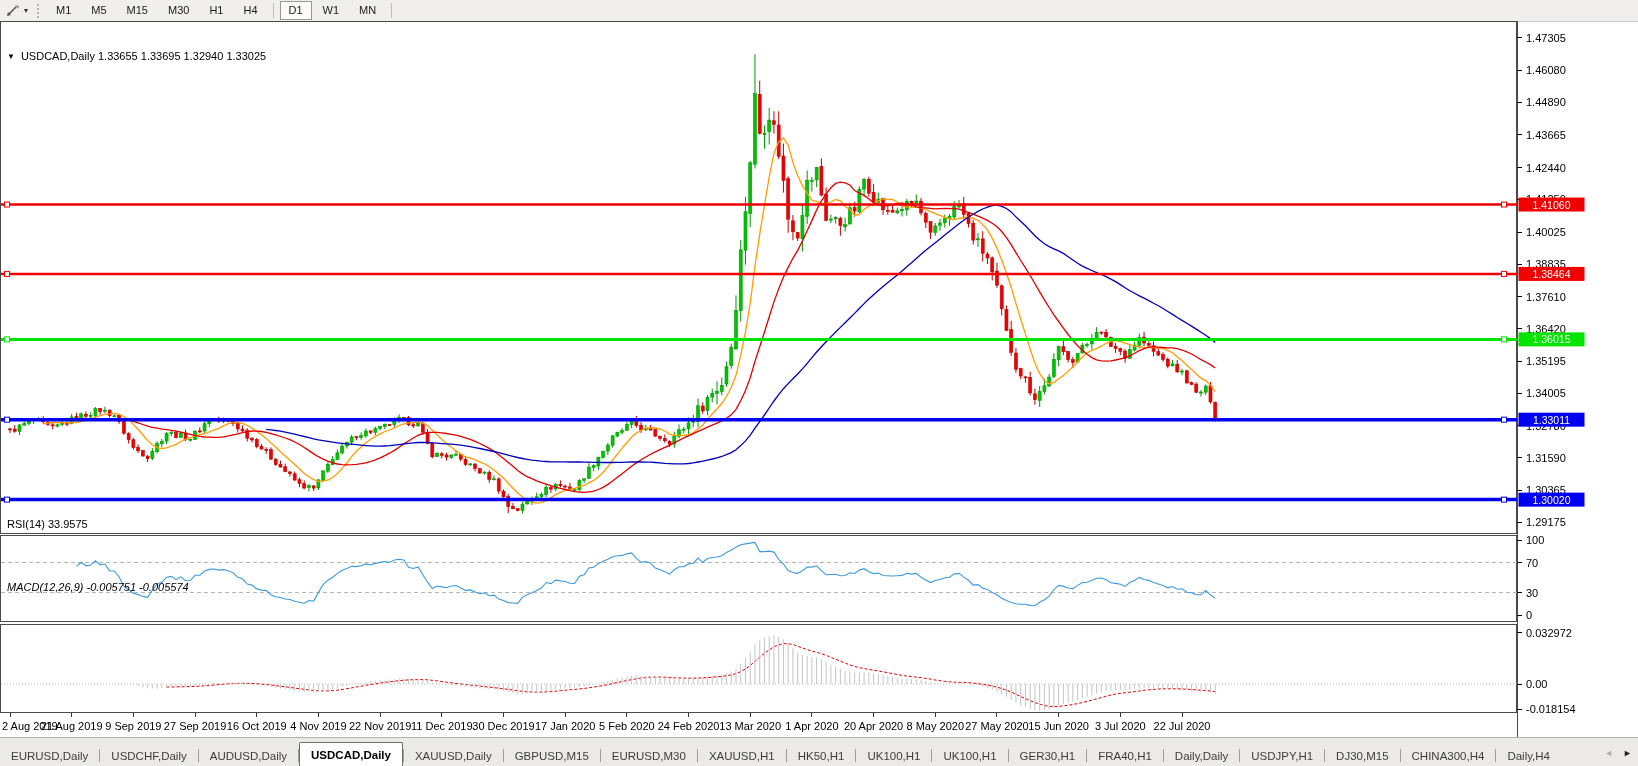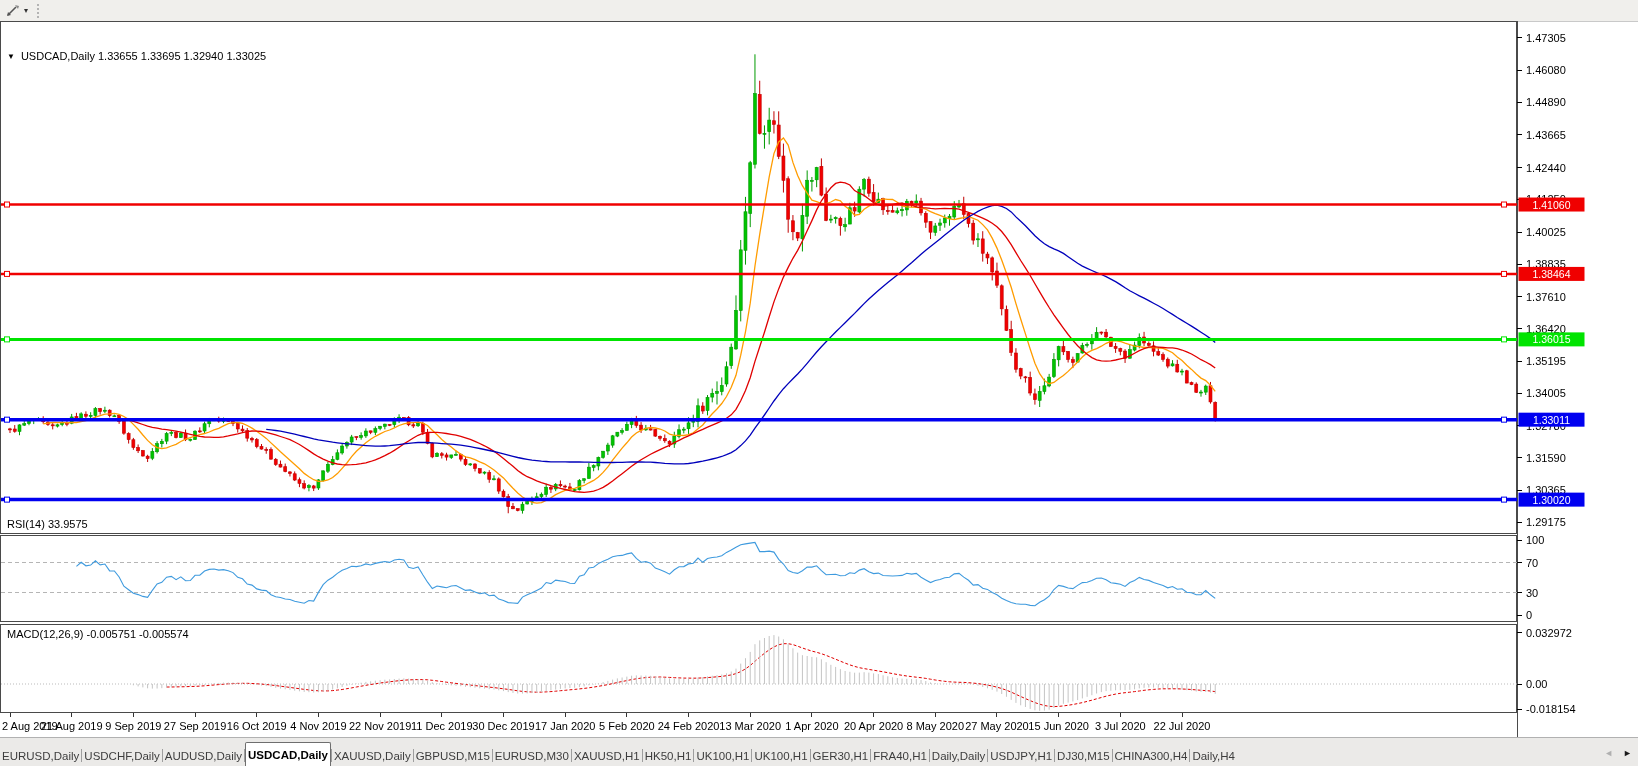--- a/index.html
+++ b/index.html
@@ -12,25 +12,25 @@
   .tf-btn{height:17px;line-height:17px;padding:0 8px;font-size:11px;color:#1b1b1b;
     border:1px solid transparent;margin:0 1px;}
   .tf-btn.active{background:#fbfbfa;border:1px solid #979797;}
   .vsep{width:1px;height:15px;background:#bdbdbd;margin:0 5px;}
   #chart-region{position:absolute;top:21px;left:0;width:1638px;height:716px;}
   #chart-svg{position:absolute;top:0;left:0;}
   #chart-svg text{font-family:"Liberation Sans",sans-serif;}
   .panel-label{position:absolute;font-size:11px;color:#000;white-space:pre;}
   #main-title{top:5px;left:7px;margin-top:24px;}
   #rsi-label{top:497px;left:7px;}
-  #macd-label{top:607px;left:7px;}
+  #macd-label{top:560px;left:7px;font-style:italic;}
   .collapse-tri{font-size:8px;margin-right:6px;vertical-align:1px;}
   #tabbar{position:absolute;top:737px;left:0;width:1638px;height:29px;background:#ebeae8;
     border-top:1px solid #b1b1b1;display:flex;align-items:flex-end;overflow:hidden;}
-  .tab{height:21px;line-height:21px;padding:0 2px;font-size:11.5px;color:#3d3d3d;white-space:nowrap;}
+  .tab{height:21px;line-height:21px;padding:0 11px;font-size:11.5px;color:#3d3d3d;white-space:nowrap;}
   .tab.active{background:#fff;border:1px solid #6e6e6e;border-bottom:none;height:24px;line-height:24px;
     font-weight:bold;color:#000;border-radius:2px 2px 0 0;}
   .tabsep{width:1px;height:13px;background:#9e9e9e;margin-bottom:5px;flex:0 0 1px;}
   #tab-arrows{position:absolute;right:0;bottom:0;height:28px;display:flex;align-items:center;
     background:#ebeae8;padding:0 6px 0 8px;gap:10px;}
   #tab-arrows span{font-size:9px;}
   #arrow-left{color:#b0b0b0;}
   #arrow-right{color:#1a1a1a;}
 </style>
 </head>
@@ -39,20 +39,33 @@
 <div id="toolbar">
   <div class="tool-icon">
     <svg width="16" height="14" viewBox="0 0 16 14">
       <path d="M3 11 L11 3" stroke="#555" stroke-width="1.6" fill="none"></path>
       <path d="M2 12 L6 11 L3 8 Z" fill="#555"></path>
       <path d="M10 1 L14 2 L13 5 Z" fill="#8a8a8a"></path>
     </svg>
     <span class="tool-caret">▾</span>
   </div>
   <div class="grip"></div>
+  <div id="tf-buttons" style="display:flex;align-items:center;">
+      <div class="tf-btn">M1</div>
+      <div class="tf-btn">M5</div>
+      <div class="tf-btn">M15</div>
+      <div class="tf-btn">M30</div>
+      <div class="tf-btn">H1</div>
+      <div class="tf-btn">H4</div>
+      <div class="vsep"></div>
+      <div class="tf-btn active">D1</div>
+      <div class="tf-btn">W1</div>
+      <div class="tf-btn">MN</div>
+      <div class="vsep"></div>
+    </div>
 </div>
 
 <div id="chart-region">
   <svg id="chart-svg" width="1638" height="716">
       <defs>
         <clipPath id="clipMain">
           <rect x="1" y="1" width="1515" height="510"></rect>
         </clipPath>
         <clipPath id="clipRsi">
           <rect x="1" y="515" width="1515" height="85"></rect>

